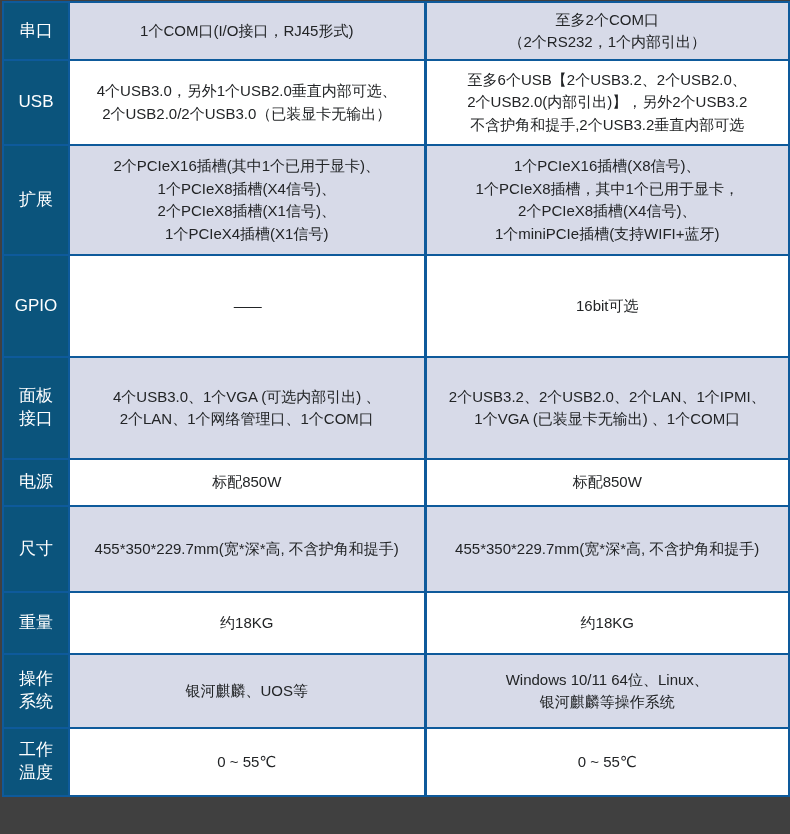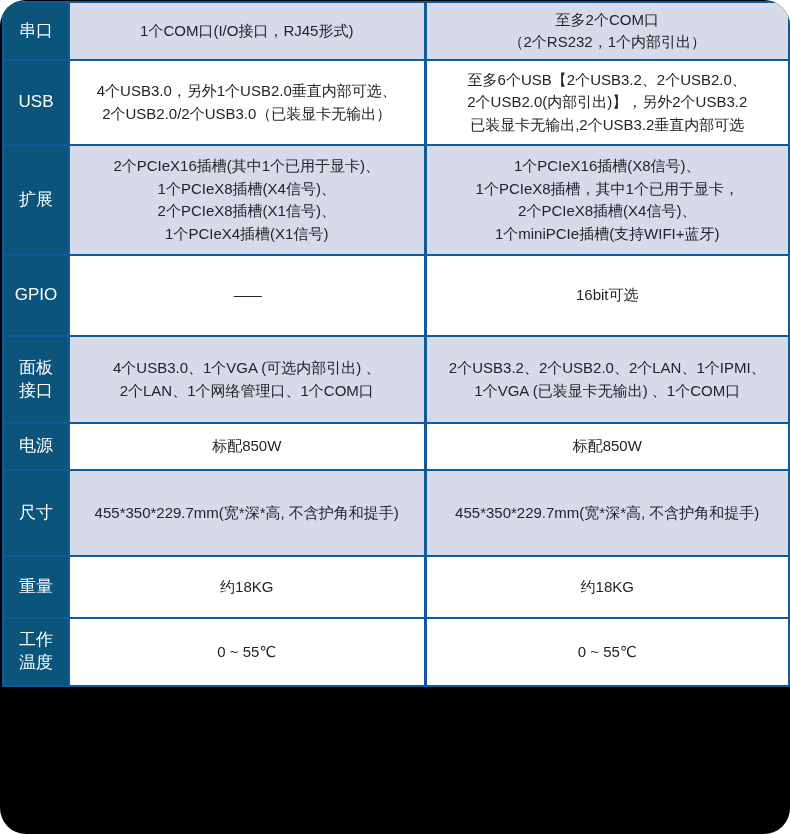--- a/index.html
+++ b/index.html
@@ -6,23 +6,22 @@
     margin: 0;
     padding: 0;
     background: #ffffff;
     width: 790px;
     height: 834px;
     font-family: "Liberation Sans", "DejaVu Sans", sans-serif;
   }
   .page {
     width: 790px;
     height: 834px;
-    background: #000000;
+    background: #404040;
     overflow: hidden;
-    border-radius: 26px;
   }
   table.spec-table {
     border-collapse: collapse;
     table-layout: fixed;
     width: 786px;
     margin: 1px 0 0 2px;
     border-top: 2px solid #0e5a9b;
     border-bottom: 2px solid #0e5a9b;
     border-right: 2px solid #0e5a9b;
   }
@@ -73,39 +72,39 @@
         <td class="spec-cell first">1个COM口(I/O接口，RJ45形式)</td>
         <td class="spec-cell">至多2个COM口
 （2个RS232，1个内部引出）</td>
       </tr>
       <tr class="plain" style="height:85px">
         <th class="label-cell">USB</th>
         <td class="spec-cell first">4个USB3.0，另外1个USB2.0垂直内部可选、
 2个USB2.0/2个USB3.0（已装显卡无输出）</td>
         <td class="spec-cell">至多6个USB【2个USB3.2、2个USB2.0、
 2个USB2.0(内部引出)】，另外2个USB3.2
-已装显卡无输出,2个USB3.2垂直内部可选</td>
+不含护角和提手,2个USB3.2垂直内部可选</td>
       </tr>
       <tr class="alt" style="height:110px">
         <th class="label-cell">扩展</th>
         <td class="spec-cell first">2个PCIeX16插槽(其中1个已用于显卡)、
 1个PCIeX8插槽(X4信号)、
 2个PCIeX8插槽(X1信号)、
 1个PCIeX4插槽(X1信号)</td>
         <td class="spec-cell">1个PCIeX16插槽(X8信号)、
 1个PCIeX8插槽，其中1个已用于显卡，
 2个PCIeX8插槽(X4信号)、
 1个miniPCIe插槽(支持WIFI+蓝牙)</td>
       </tr>
-      <tr class="plain" style="height:81px">
+      <tr class="plain" style="height:102px">
         <th class="label-cell">GPIO</th>
         <td class="spec-cell first dash">——</td>
         <td class="spec-cell">16bit可选</td>
       </tr>
-      <tr class="alt" style="height:87px">
+      <tr class="alt" style="height:102px">
         <th class="label-cell">面板
 接口</th>
         <td class="spec-cell first">4个USB3.0、1个VGA (可选内部引出) 、
 2个LAN、1个网络管理口、1个COM口</td>
         <td class="spec-cell">2个USB3.2、2个USB2.0、2个LAN、1个IPMI、
 1个VGA (已装显卡无输出) 、1个COM口</td>
       </tr>
       <tr class="plain" style="height:47px">
         <th class="label-cell">电源</th>
         <td class="spec-cell first">标配850W</td>
@@ -114,20 +113,27 @@
       <tr class="alt" style="height:86px">
         <th class="label-cell">尺寸</th>
         <td class="spec-cell first">455*350*229.7mm(宽*深*高, 不含护角和提手)</td>
         <td class="spec-cell">455*350*229.7mm(宽*深*高, 不含护角和提手)</td>
       </tr>
       <tr class="plain" style="height:62px">
         <th class="label-cell">重量</th>
         <td class="spec-cell first">约18KG</td>
         <td class="spec-cell">约18KG</td>
       </tr>
+      <tr class="alt" style="height:74px">
+        <th class="label-cell">操作
+系统</th>
+        <td class="spec-cell first">银河麒麟、UOS等</td>
+        <td class="spec-cell">Windows 10/11 64位、Linux、
+银河麒麟等操作系统</td>
+      </tr>
       <tr class="plain" style="height:68px">
         <th class="label-cell">工作
 温度</th>
         <td class="spec-cell first">0 ~ 55℃</td>
         <td class="spec-cell">0 ~ 55℃</td>
       </tr>
     </tbody>
   </table>
 </div>
 

